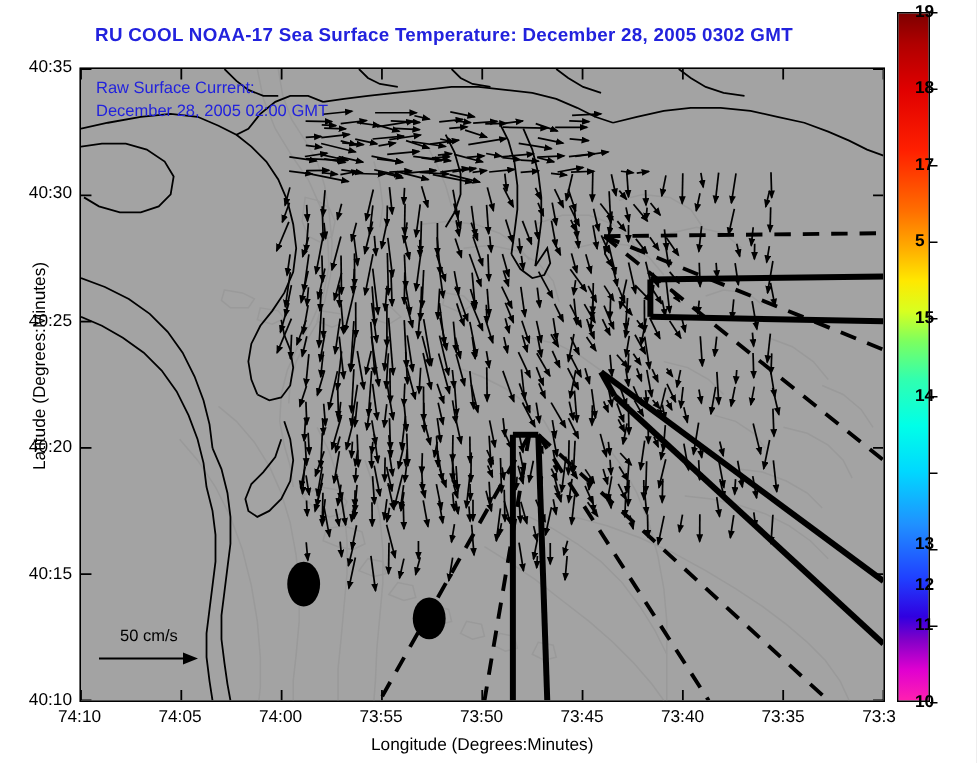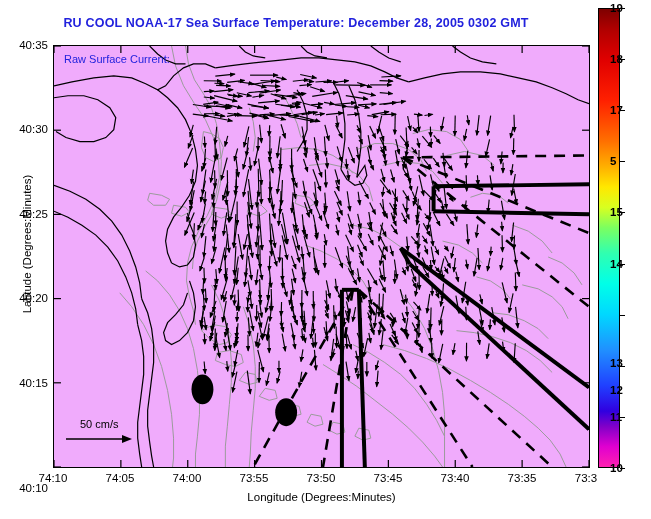--- a/index.html
+++ b/index.html
@@ -31,21 +31,21 @@
   }
 
   
   #plot-frame {
     position: absolute;
     left: 53px;
     top: 45px;
     width: 537px;
     height: 423px;
     border: 1.5px solid #000000;
-    background: #f0abfc;
+    background: #a3a3a3;
     box-sizing: border-box;
     overflow: hidden;
   }
   #plot-svg {
     position: absolute;
     left: 0; top: 0;
     width: 100%;
     height: 100%;
     display: block;
   }
@@ -160,21 +160,21 @@
 <div id="page">
 
   <div id="chart-title">RU COOL  NOAA-17  Sea Surface Temperature:  December 28, 2005 0302 GMT</div>
 
   <div id="ytick-col">
     <div class="ytick-label" style="top:39px">40:35</div>
     <div class="ytick-label" style="top:123px">40:30</div>
     <div class="ytick-label" style="top:208px">40:25</div>
     <div class="ytick-label" style="top:292px">40:20</div>
     <div class="ytick-label" style="top:377px">40:15</div>
-    <div class="ytick-label" style="top:482px">40:10</div>
+    <div class="ytick-label" style="top:461px">40:10</div>
   </div>
 
   <div id="yaxis-title">Latitude (Degrees:Minutes)</div>
 
   <div id="plot-frame">
 
     <svg id="plot-svg" viewBox="0 0 537 423" preserveAspectRatio="none">
 
       <g stroke="#9a9a9a" stroke-width="1" fill="none">
         <path d="M132,0 L135,18 L141,34 L150,48 L158,62 L163,78 L166,96 L168,116
@@ -968,20 +968,21 @@
           <line y1="253.79999999999998" y2="253.79999999999998" x1="530" x2="537"></line>
           <line y1="338.40000000000003" y2="338.40000000000003" x1="0" x2="7"></line>
           <line y1="338.40000000000003" y2="338.40000000000003" x1="530" x2="537"></line>
           <line y1="423" y2="423" x1="0" x2="7"></line>
           <line y1="423" y2="423" x1="530" x2="537"></line>
         </g>
       </svg>
 
     <div id="plot-annotation">
       <div>Raw Surface Current:</div>
+      <div>December 28, 2005 02:00 GMT</div>
     </div>
 
     <div id="scale-bar">
       <span id="scale-bar-label">50 cm/s</span>
       <svg id="scale-bar-arrow" width="72" height="12">
         <line x1="2" y1="6" x2="58" y2="6" stroke="#000" stroke-width="1.4"></line>
         <path d="M58,2 L68,6 L58,10 Z" fill="#000"></path>
       </svg>
     </div>
   </div>

